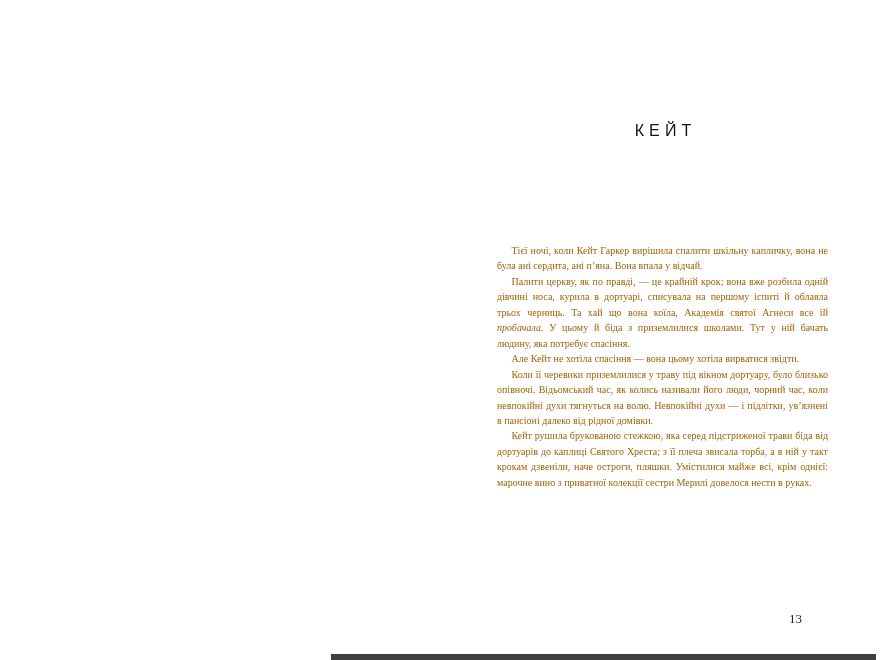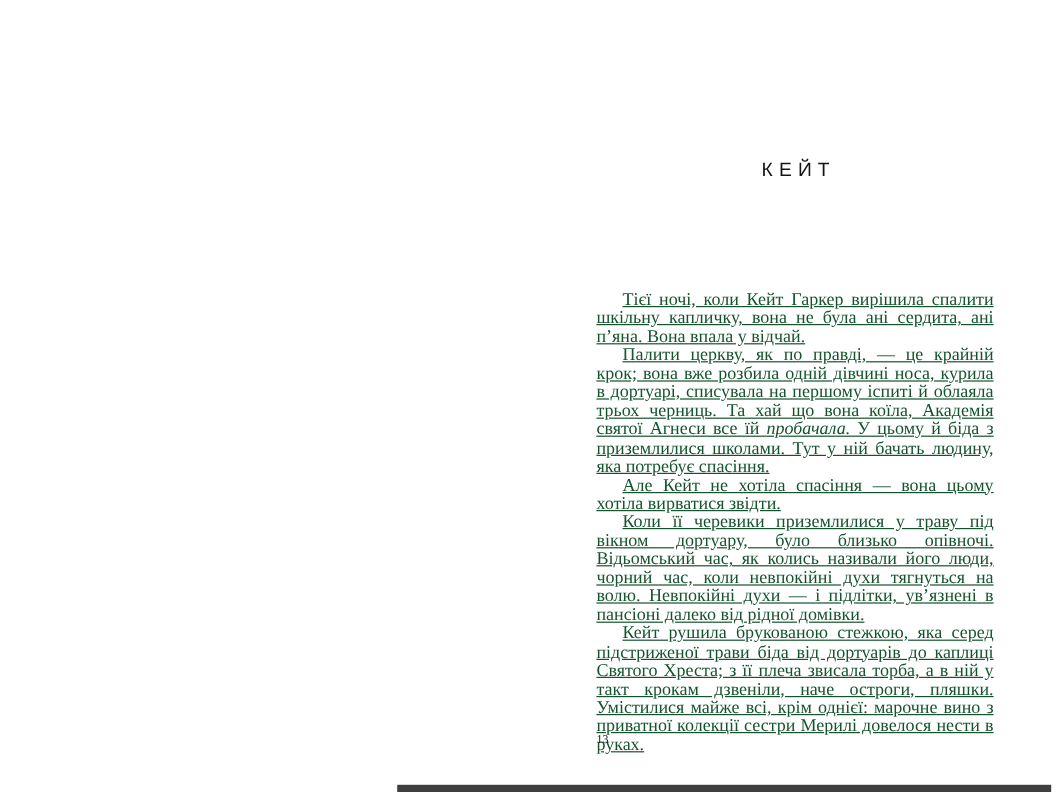--- a/index.html
+++ b/index.html
@@ -15,58 +15,57 @@
     font-family: "Liberation Serif", serif;
     color: #1b1b1b;
   }
   .book-page {
     position: absolute;
     inset: 0;
     background: #ffffff;
   }
   .chapter-title {
     position: absolute;
-    top: 134px;
+    top: 122px;
     left: 497px;
     width: 332px;
     margin: 0;
     text-align: center;
     font-family: "Liberation Sans", sans-serif;
     font-weight: 400;
     font-size: 16px;
     letter-spacing: 0.32em;
     text-indent: 0.32em;
     color: #141414;
   }
   .text-block {
     position: absolute;
     top: 243px;
     left: 497px;
     width: 331px;
-    font-size: 15px;
+    font-size: 10px;
     line-height: 15.45px;
     text-align: justify;
-    color: #14532d;
-    text-decoration: underline;
+    color: #a16207;
   }
   .text-block p {
     margin: 0;
     text-indent: 1.45em;
   }
   .italic-word {
     font-style: italic;
     margin-top: 48px;
   }
   .page-number {
     position: absolute;
     top: 611px;
-    left: 497px;
+    left: 471px;
     width: 331px;
-    text-align: left;
-    font-size: 10px;
+    text-align: right;
+    font-size: 13px;
     color: #222222;
   }
   .bottom-edge {
     position: absolute;
     bottom: 0;
     left: 331px;
     width: 545px;
     height: 6px;
     background: #3f3f3f;
   }

